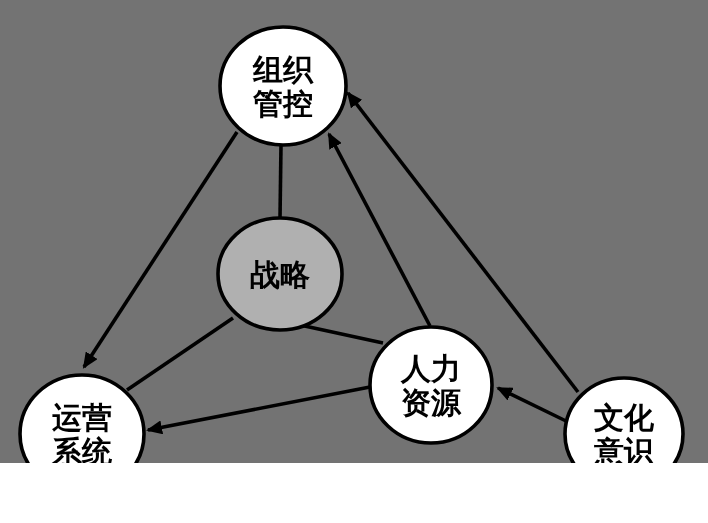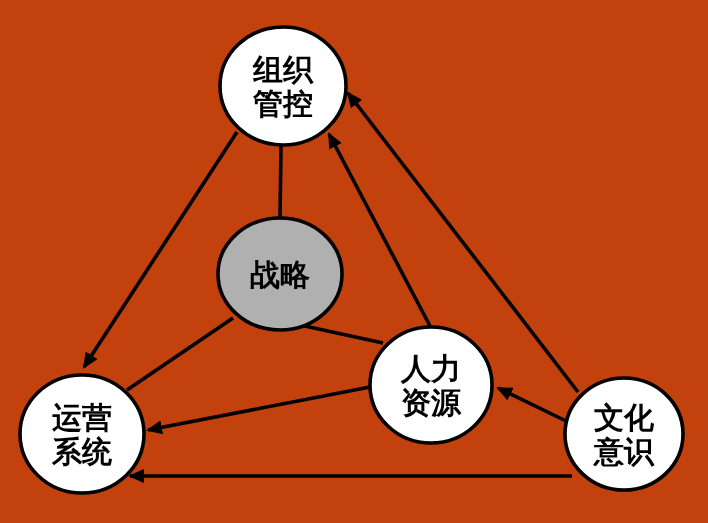--- a/index.html
+++ b/index.html
@@ -3,22 +3,22 @@
 <meta charset="utf-8">
 <style>
   html, body {
     margin: 0;
     padding: 0;
     background: #ffffff;
   }
   .stage {
     position: relative;
     width: 708px;
-    height: 523px;
-    background: #c2410c;
+    height: 463px;
+    background: #737373;
     overflow: hidden;
     font-family: "Liberation Sans", sans-serif;
   }
   svg text {
     font-family: "Liberation Sans", sans-serif;
     font-weight: bold;
     fill: #000000;
   }
 </style>
 </head>

